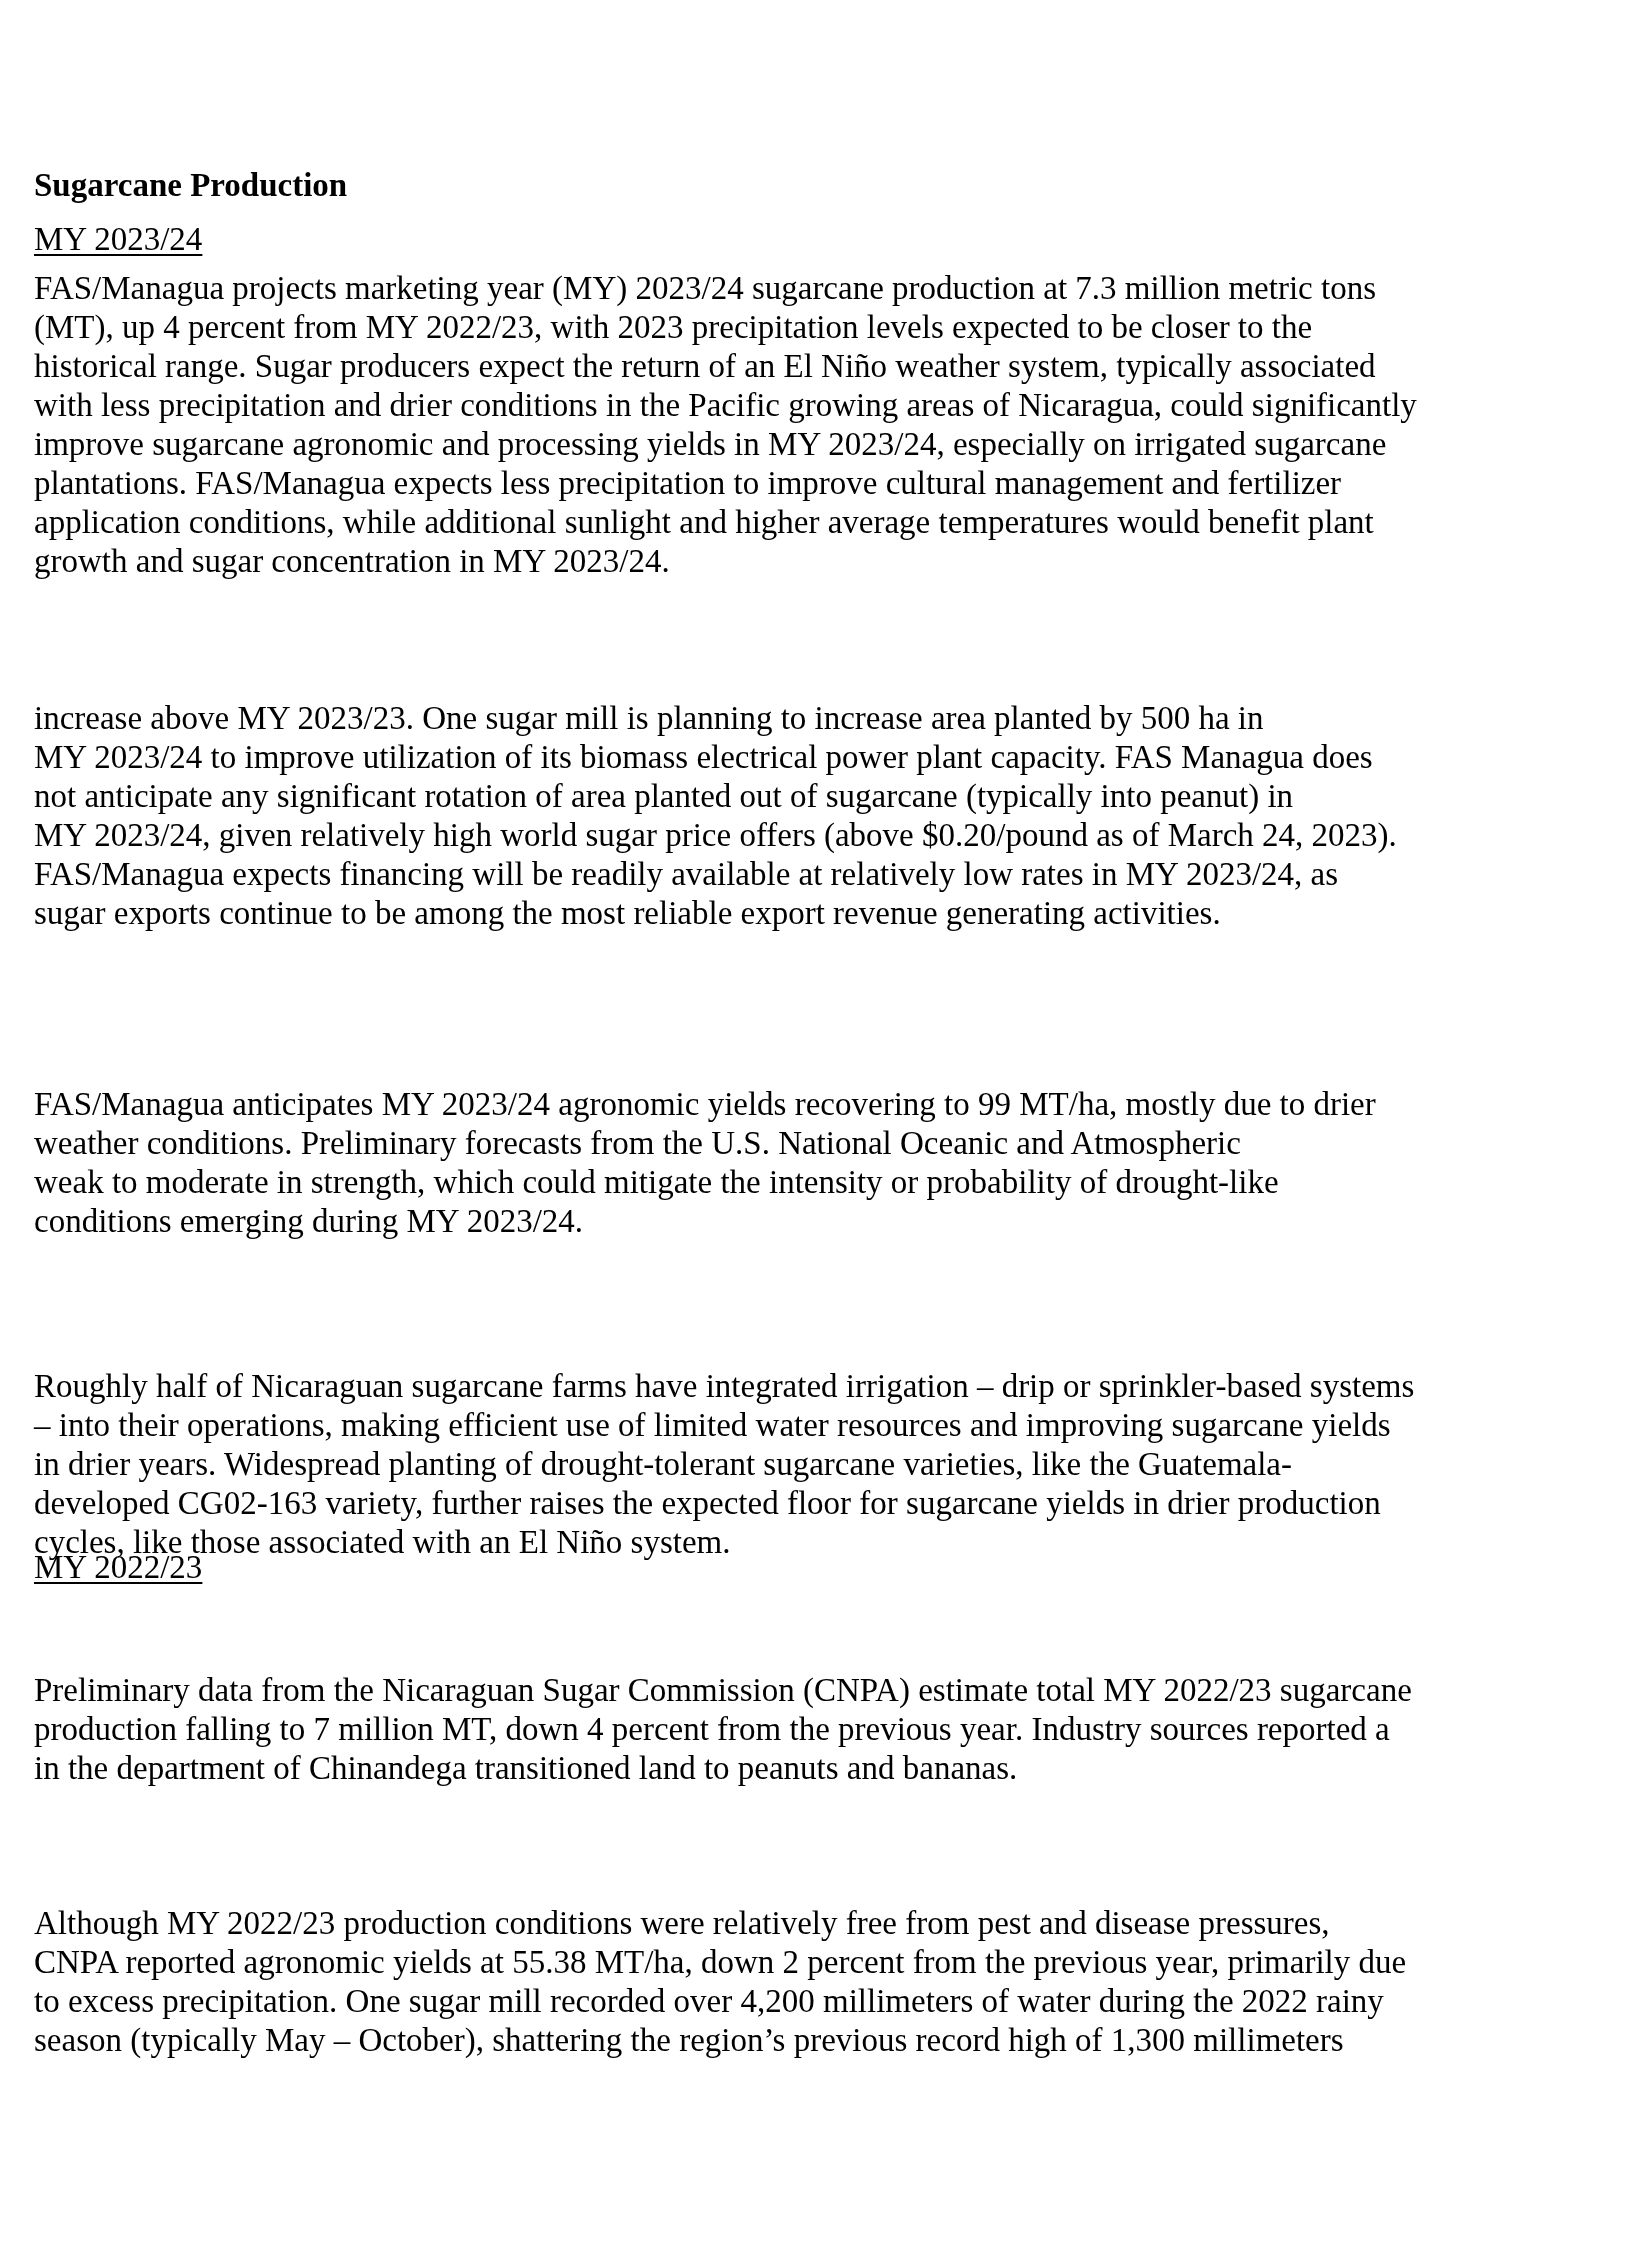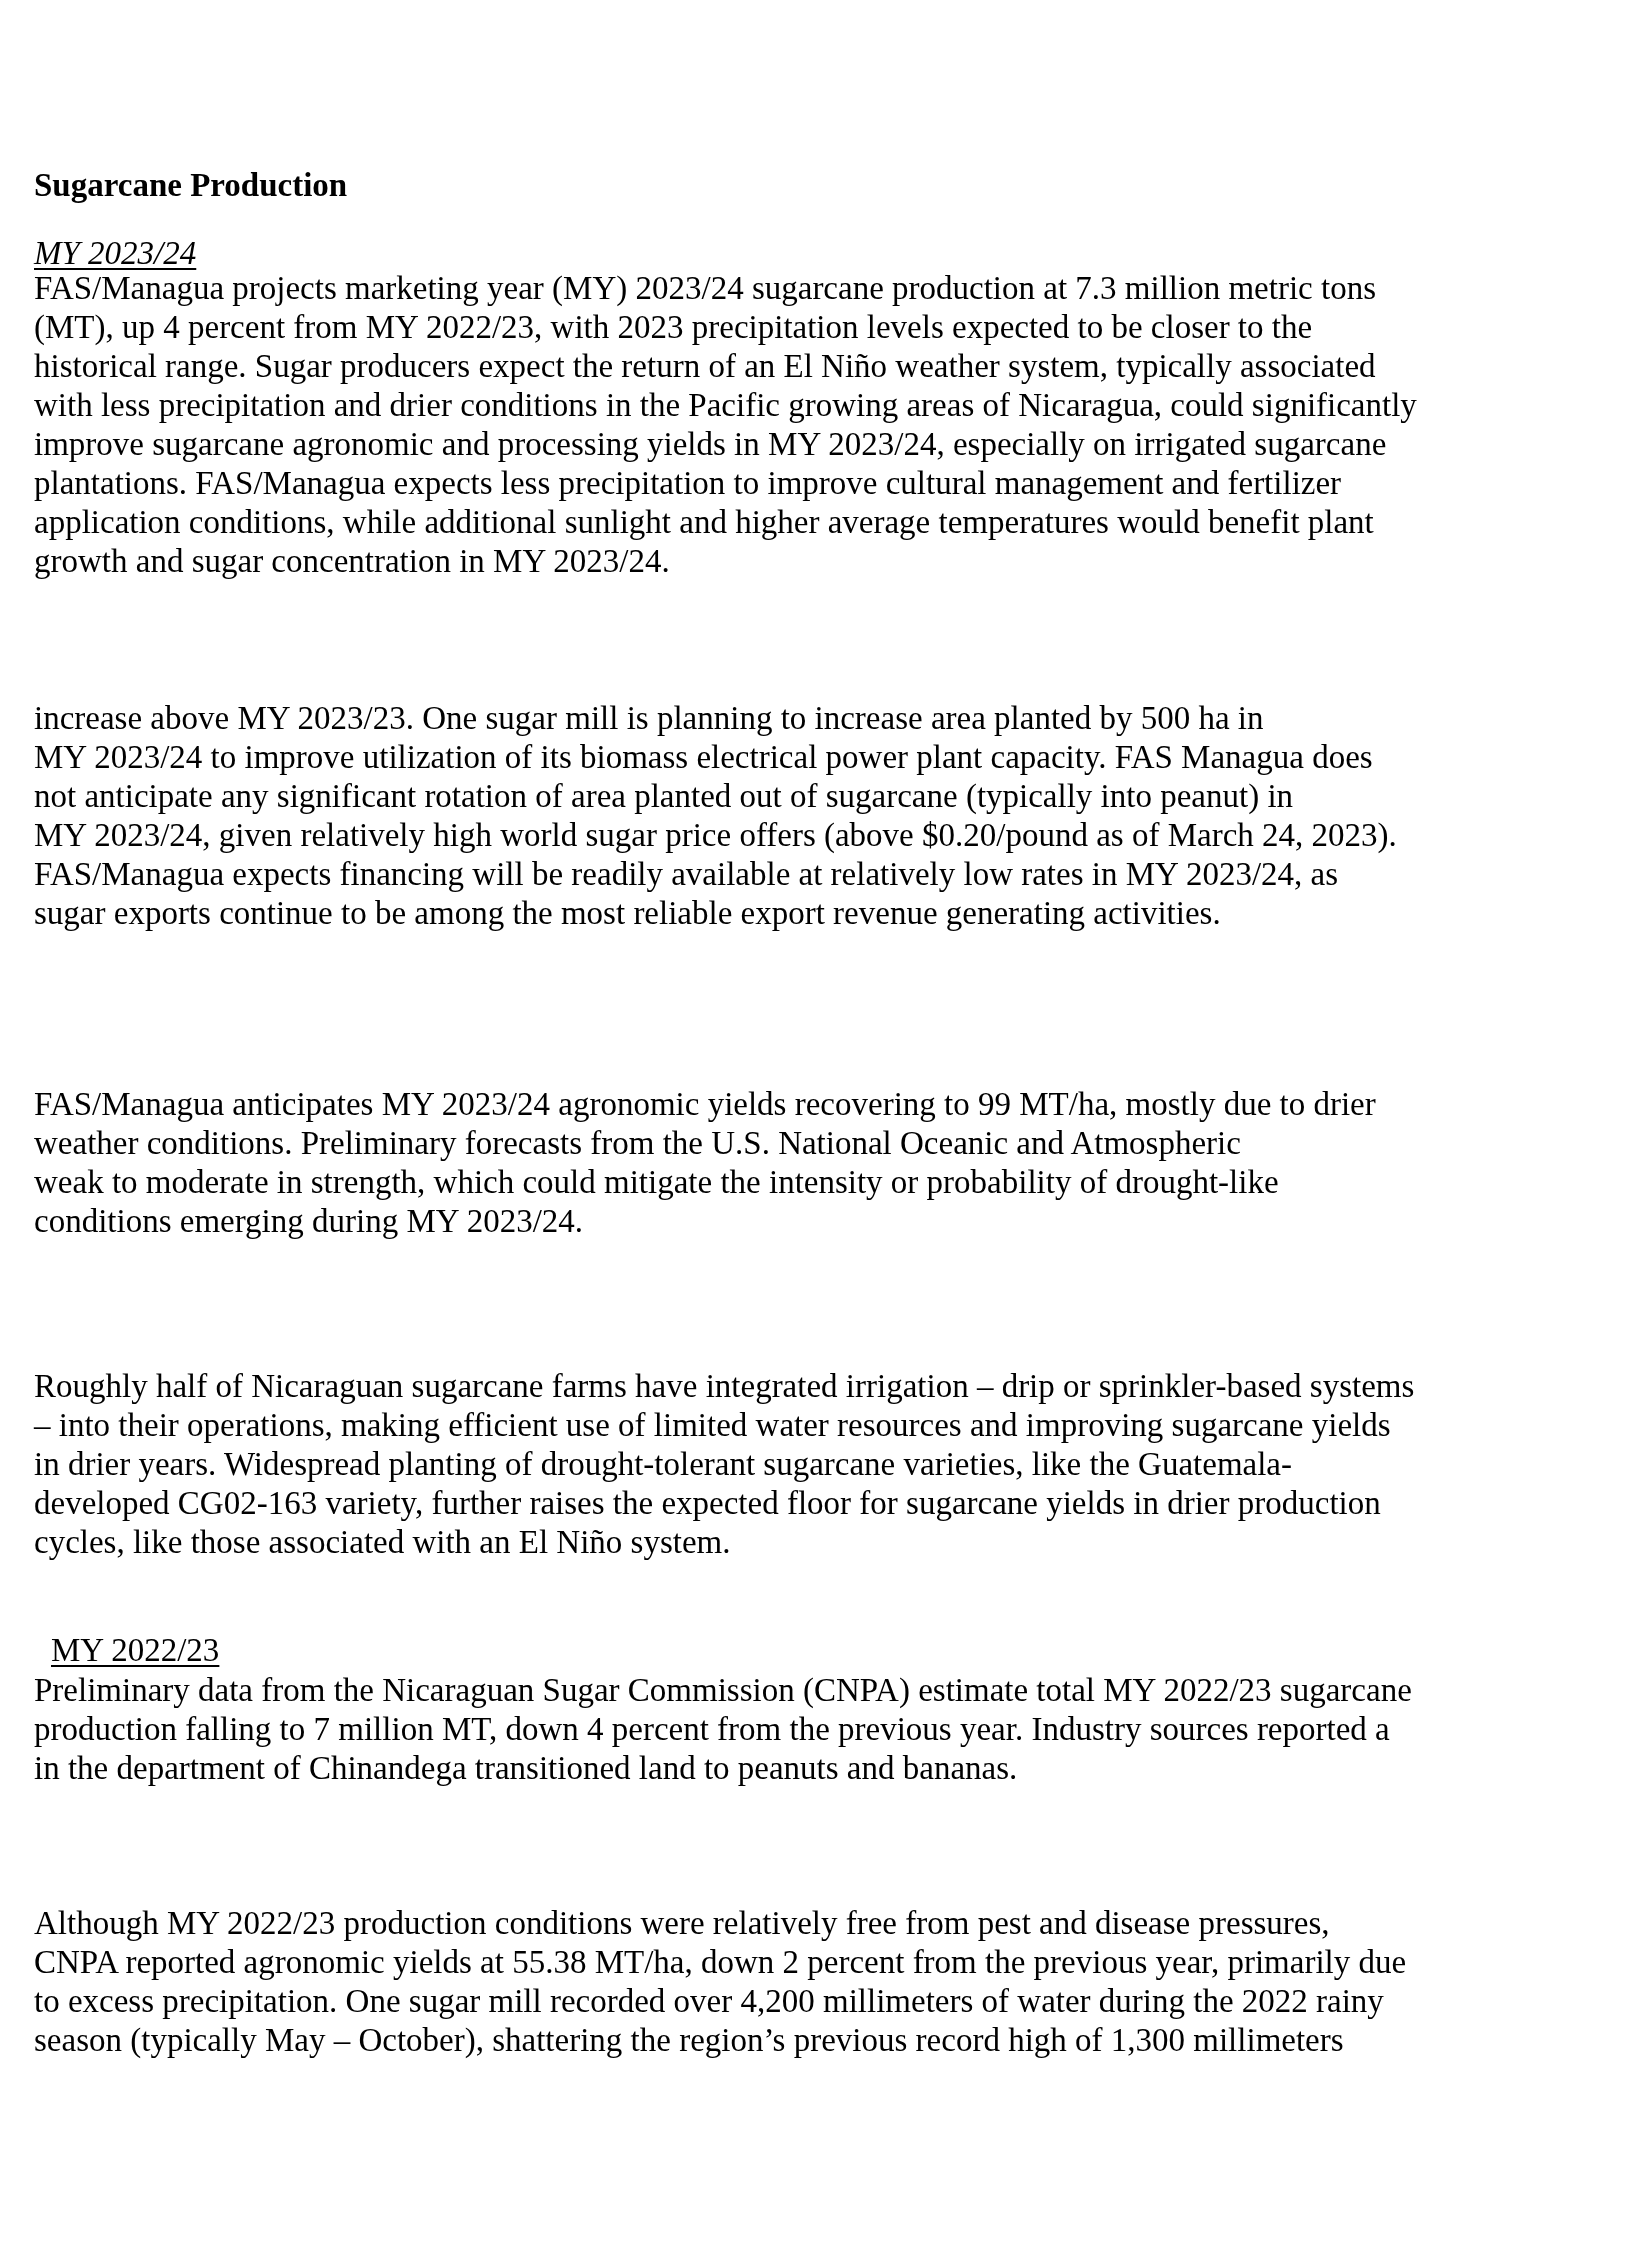--- a/index.html
+++ b/index.html
@@ -48,21 +48,21 @@
     height: 39px;
   }
 </style>
 </head>
 <body>
 
 <div class="page">
 
   <div class="heading">Sugarcane Production</div>
 
-  <div class="subhead" style="top:234px;font-style:italic;">MY 2023/24</div>
+  <div class="subhead" style="top:220px;">MY 2023/24</div>
 
   <div class="para" style="top:269px;">
     <span class="line">FAS/Managua projects marketing year (MY) 2023/24 sugarcane production at 7.3 million metric tons</span>
     <span class="line">(MT), up 4 percent from MY 2022/23, with 2023 precipitation levels expected to be closer to the</span>
     <span class="line">historical range. Sugar producers expect the return of an El Niño weather system, typically associated</span>
     <span class="line">with less precipitation and drier conditions in the Pacific growing areas of Nicaragua, could significantly</span>
     <span class="line">improve sugarcane agronomic and processing yields in MY 2023/24, especially on irrigated sugarcane</span>
     <span class="line">plantations. FAS/Managua expects less precipitation to improve cultural management and fertilizer</span>
     <span class="line">application conditions, while additional sunlight and higher average temperatures would benefit plant</span>
     <span class="line">growth and sugar concentration in MY 2023/24.</span>
@@ -85,21 +85,21 @@
   </div>
 
   <div class="para" style="top:1367px;">
     <span class="line">Roughly half of Nicaraguan sugarcane farms have integrated irrigation – drip or sprinkler-based systems</span>
     <span class="line">– into their operations, making efficient use of limited water resources and improving sugarcane yields</span>
     <span class="line">in drier years. Widespread planting of drought-tolerant sugarcane varieties, like the Guatemala-</span>
     <span class="line">developed CG02-163 variety, further raises the expected floor for sugarcane yields in drier production</span>
     <span class="line">cycles, like those associated with an El Niño system.</span>
   </div>
 
-  <div class="subhead" style="top:1631px;margin-left:17px;">MY 2022/23</div>
+  <div class="subhead" style="top:1548px;">MY 2022/23</div>
 
   <div class="para" style="top:1671px;">
     <span class="line">Preliminary data from the Nicaraguan Sugar Commission (CNPA) estimate total MY 2022/23 sugarcane</span>
     <span class="line">production falling to 7 million MT, down 4 percent from the previous year. Industry sources reported a</span>
     <span class="line">in the department of Chinandega transitioned land to peanuts and bananas.</span>
   </div>
 
   <div class="para" style="top:1904px;">
     <span class="line">Although MY 2022/23 production conditions were relatively free from pest and disease pressures,</span>
     <span class="line">CNPA reported agronomic yields at 55.38 MT/ha, down 2 percent from the previous year, primarily due</span>

